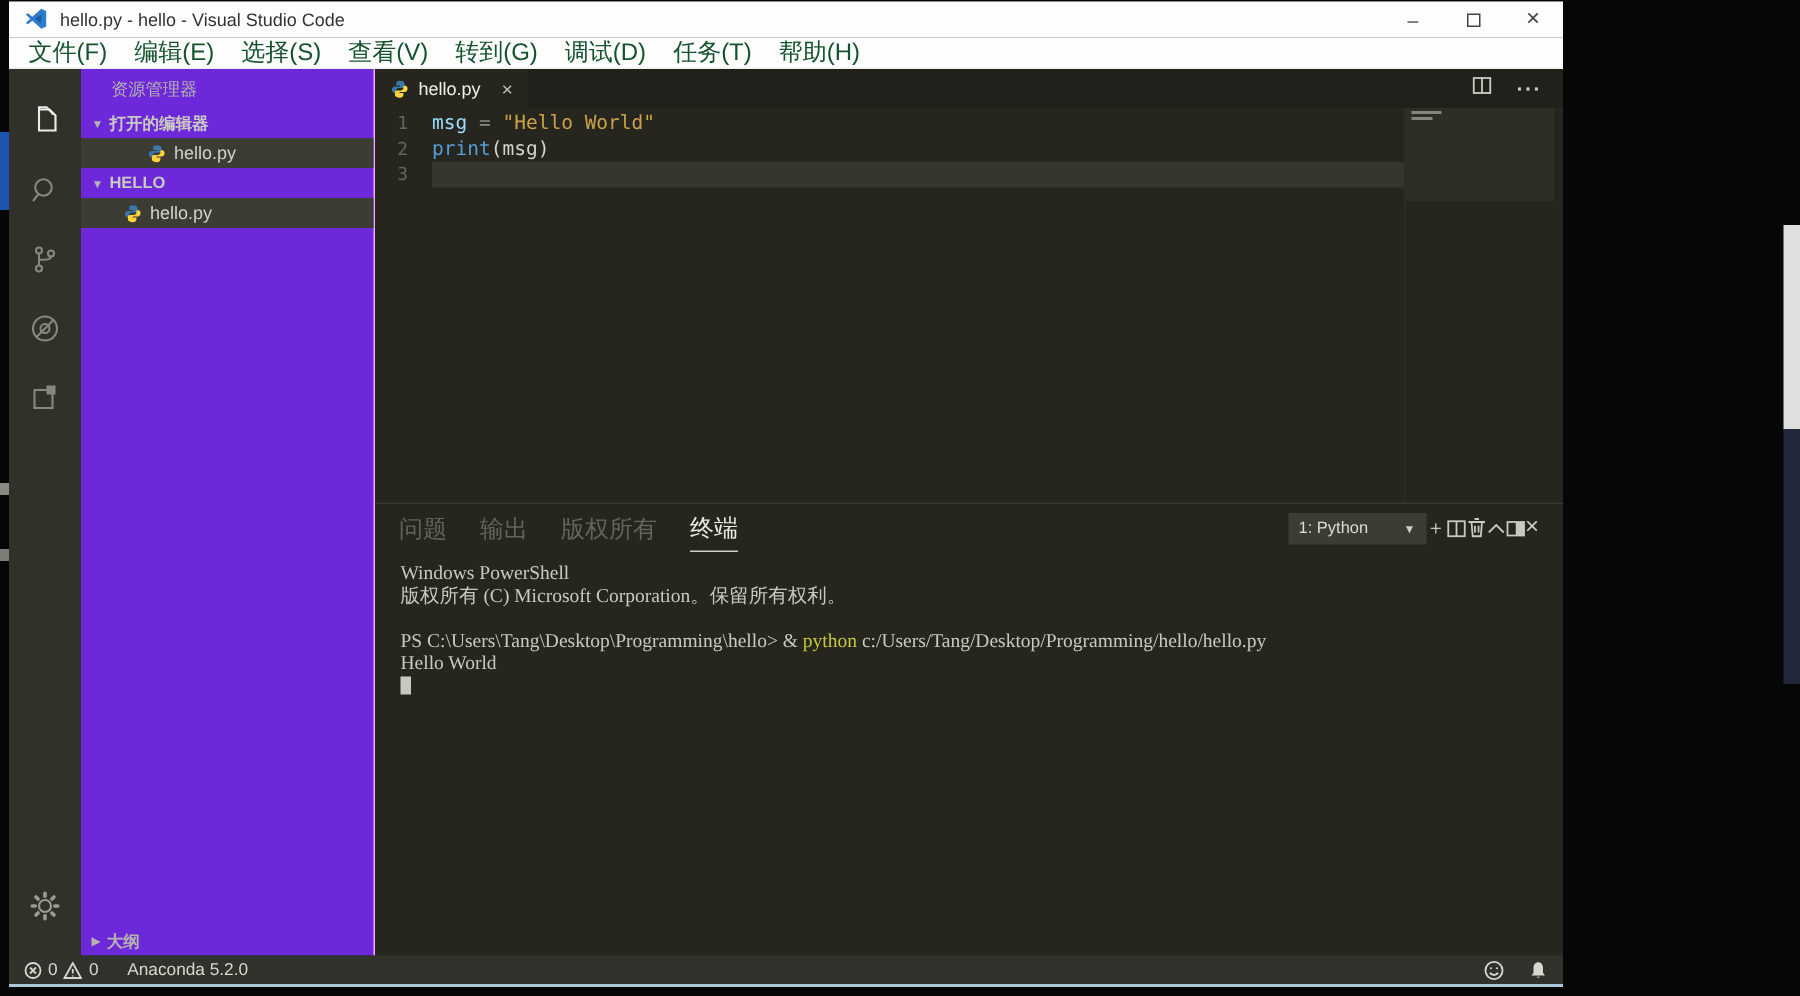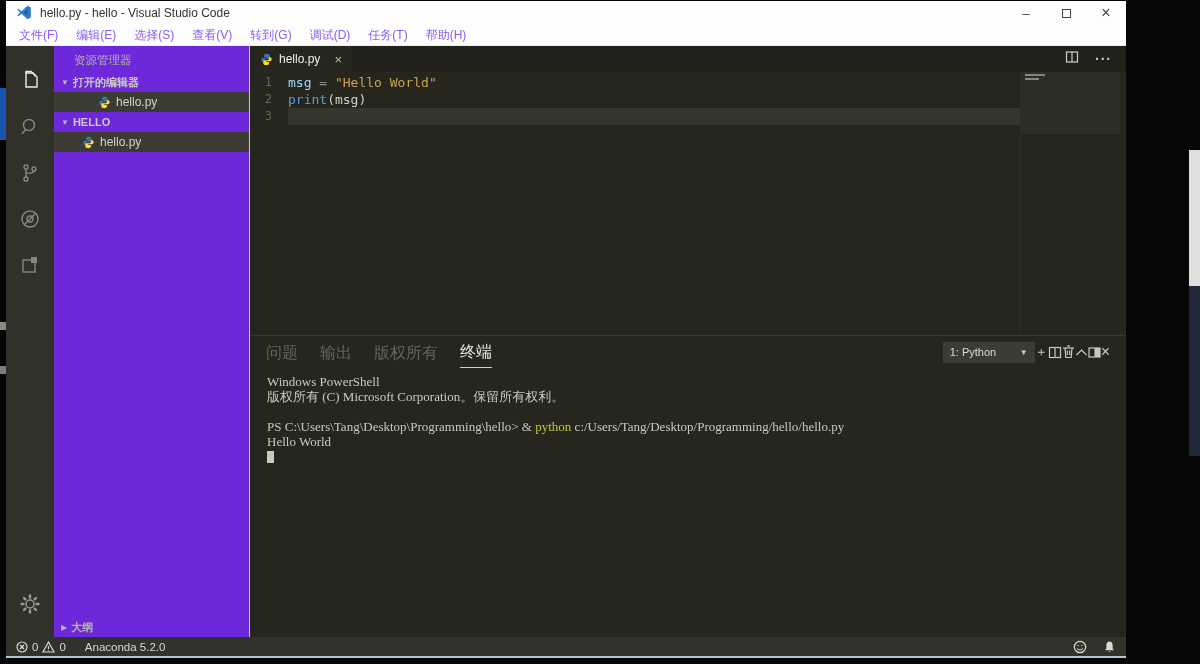--- a/index.html
+++ b/index.html
@@ -8,34 +8,34 @@
   .screen { position:relative; width:1200px; height:664px; background:#060606; overflow:hidden; }
 
   
   .bd { position:absolute; }
   .bd-left-blue { left:0; top:88px; width:7px; height:52px; background:#1c55b0; }
   .bd-left-mark1 { left:0; top:322px; width:6px; height:8px; background:#8a8a85; }
   .bd-left-mark2 { left:0; top:366px; width:6px; height:8px; background:#7d7d78; }
   .bd-right-white { right:0; top:150px; width:11px; height:136px; background:#dfdfdd; }
   .bd-right-navy { right:0; top:286px; width:11px; height:170px; background:#20283a; }
 
-  .window { position:absolute; left:6px; top:1px; width:1120px; height:657px;
+  .window { position:absolute; left:6px; top:1px; width:1036px; height:657px;
             display:flex; flex-direction:column; border-bottom:2px solid #a9c9d9; background:#26261f; }
 
   
   .titlebar { height:24px; background:#fdfdfd; display:flex; align-items:center; padding-left:10px; flex:none; }
   .vscode-logo { width:16px; height:16px; margin-right:8px; flex:none; }
   .title-text { font-size:12px; color:#333; }
   .win-controls { margin-left:auto; display:flex; height:100%; }
   .win-btn { width:40px; display:flex; align-items:center; justify-content:center; font-size:13px; color:#444; cursor:default; }
   .maximize-box { width:9px; height:9px; border:1px solid #444; display:inline-block; }
 
   
   .menubar { height:21px; background:#fdfdfd; display:flex; align-items:center; padding-left:4px; flex:none; border-bottom:1px solid #f0f0f0; }
-  .menu-item { font-size:12px; color:#8b5cf6; padding:0 9px; line-height:21px; }
+  .menu-item { font-size:16px; color:#14532d; padding:0 9px; line-height:21px; }
 
   
   .main { flex:1; display:flex; min-height:0; }
 
   .activitybar { width:48px; background:#31312a; display:flex; flex-direction:column; align-items:center; padding-top:12px; flex:none; }
   .ab-item { width:48px; height:46px; display:flex; align-items:center; justify-content:center; }
   .ab-item svg { stroke:#87877f; fill:none; stroke-width:1.4; }
   .ab-item.active svg { stroke:#ececec; }
   .ab-gear { margin-top:auto; margin-bottom:10px; }
 

